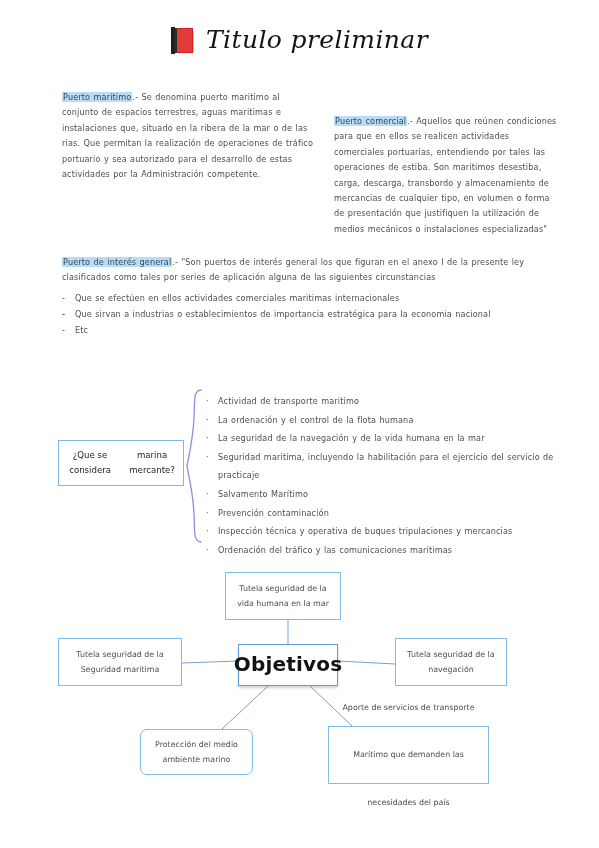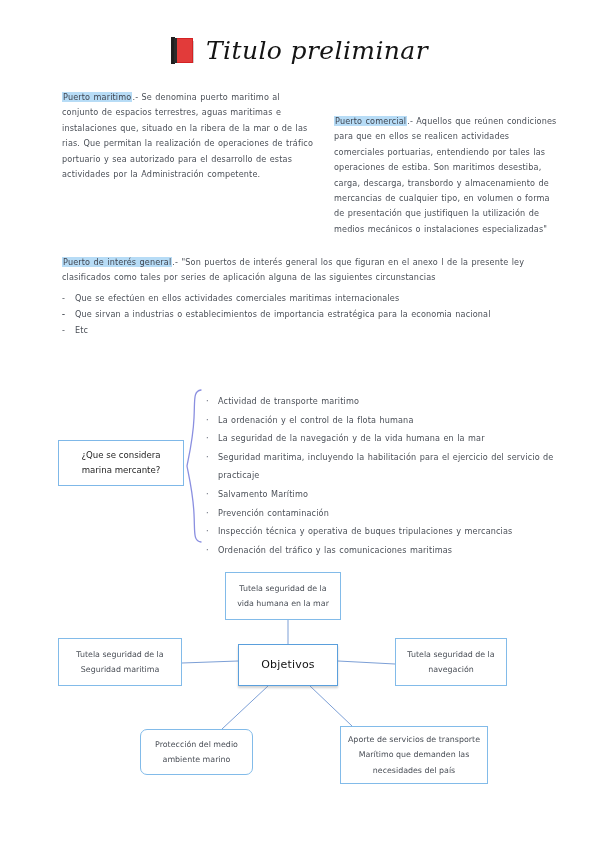--- a/index.html
+++ b/index.html
@@ -19,24 +19,25 @@
   .page {
     position: absolute;
     inset: 0;
     background: #ffffff;
   }
 
   
   .title-row {
     position: absolute;
     left: 0;
-    top: 36px;
+    top: 25px;
     width: 599px;
     text-align: center;
     display: flex;
+    align-items: center;
     justify-content: center;
     gap: 9px;
   }
   .book-icon {
     display: inline-block;
     width: 26px;
     height: 28px;
     position: relative;
   }
   .book-icon .cover {
@@ -132,21 +133,20 @@
   
   .mm-box {
     position: absolute;
     left: 58px;
     top: 440px;
     width: 126px;
     height: 46px;
     border: 1.2px solid #7fb8e8;
     box-sizing: border-box;
     display: flex;
-    flex-direction: column;
     align-items: center;
     justify-content: center;
     text-align: center;
     font-family: "DejaVu Sans", sans-serif;
     font-size: 8.6px;
     line-height: 15px;
     color: #1f1f1f;
   }
 
   .brace {
@@ -207,32 +207,32 @@
     font-family: "DejaVu Sans", sans-serif;
     font-size: 7.9px;
     line-height: 15.5px;
     color: #4a4f57;
     padding: 14px 6px;
   }
   .node-center {
     border: 1.4px solid #5a9fdc;
     box-shadow: 0 2px 2px rgba(120,120,120,0.33);
     font-family: "DejaVu Sans", sans-serif;
-    font-size: 11px;
-    font-weight: 400;
+    font-size: 20px;
+    font-weight: 700;
     color: #121212;
     letter-spacing: 0.2px;
   }
 
   .n-top    { left: 225px; top: 14px;  width: 116px; height: 48px; }
   .n-left   { left: 58px;  top: 80px;  width: 124px; height: 48px; }
   .n-center { left: 238px; top: 86px;  width: 100px; height: 42px; }
   .n-right  { left: 395px; top: 80px;  width: 112px; height: 48px; }
   .n-bl     { left: 140px; top: 171px; width: 113px; height: 46px; border-radius: 7px; }
-  .n-br     { left: 340px; top: 168px; width: 148px; height: 58px; }
+  .n-br     { left: 328px; top: 168px; width: 161px; height: 58px; gap: 32px; }
 </style>
 </head>
 <body>
 
 <div class="page">
 
   <div class="title-row">
     <span class="book-icon">
       <span class="spine"></span>
       <span class="pages"></span>

